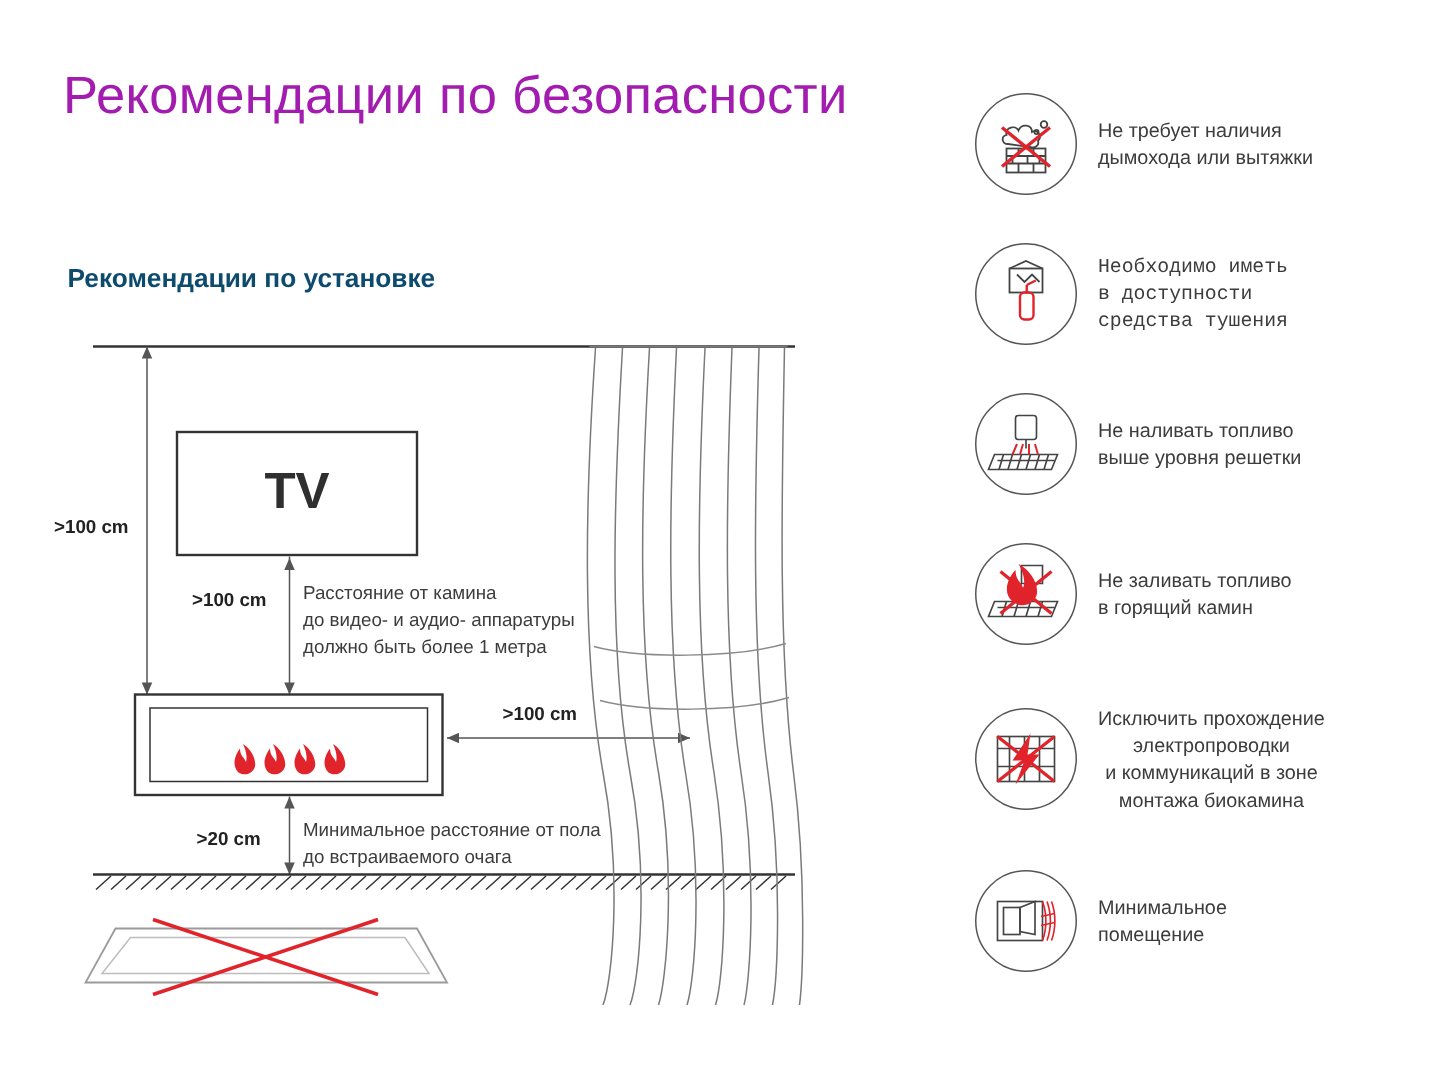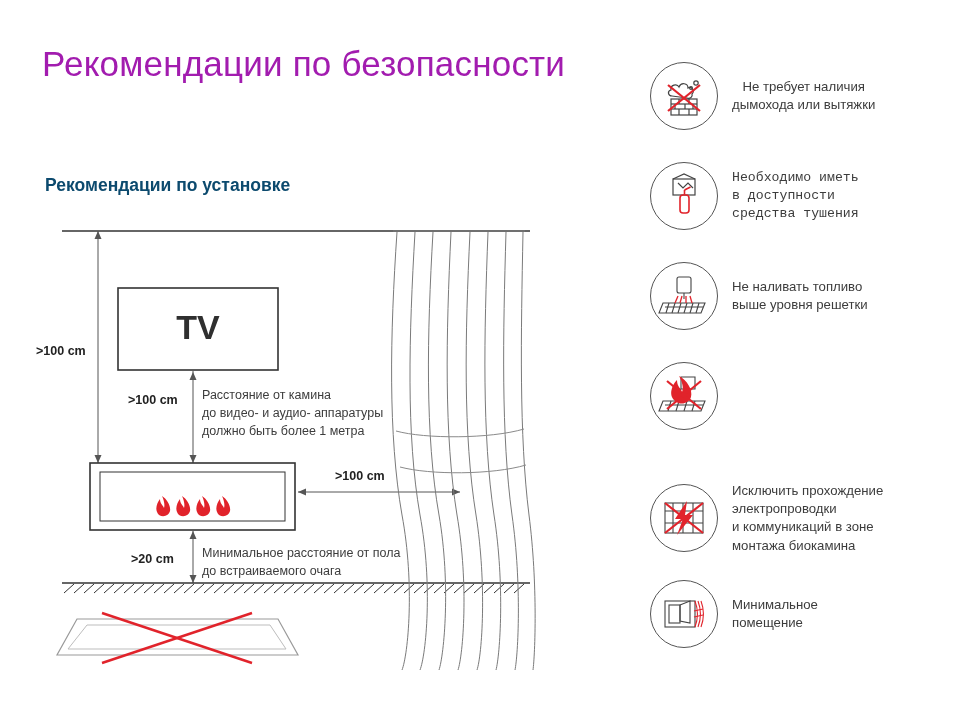--- a/index.html
+++ b/index.html
@@ -216,21 +216,21 @@
     <text class="note-text" x="172" y="202">до видео- и аудио- аппаратуры</text>
     <text class="note-text" x="172" y="220">должно быть более 1 метра</text>
 
     <text class="note-text" x="172" y="342">Минимальное расстояние от пола</text>
     <text class="note-text" x="172" y="360">до встраиваемого очага</text>
   </svg>
 </div>
 
 <div id="icon-list">
 
-  <div class="icon-row" style="top:0px;text-align:center;">
+  <div class="icon-row" style="top:0px;">
     <div class="icon-circle">
       <svg width="66" height="66" viewBox="0 0 66 66">
         <g stroke="#444" stroke-width="1.2" fill="none">
           <rect x="20" y="36" width="26" height="16"></rect>
           <line x1="20" y1="41" x2="46" y2="41"></line>
           <line x1="20" y1="46" x2="46" y2="46"></line>
           <line x1="28" y1="36" x2="28" y2="41"></line>
           <line x1="38" y1="36" x2="38" y2="41"></line>
           <line x1="24" y1="41" x2="24" y2="46"></line>
           <line x1="34" y1="41" x2="34" y2="46"></line>
@@ -311,23 +311,25 @@
           <path d="M30 14 h14 v12 h-14 z"></path>
           <path d="M30 26 l-6 6"></path>
         </g>
         <path d="M24 38 c-7 -6 -3 -16 2 -21 c0 7 4 8 5 12 c2 -4 0 -11 -3 -16 c8 4 14 14 12 21 c-2 6 -10 9 -16 4 z" fill="#e1232b" stroke="none"></path>
         <g stroke="#e1232b" stroke-width="2.2">
           <line x1="16" y1="18" x2="50" y2="46"></line>
           <line x1="50" y1="18" x2="16" y2="46"></line>
         </g>
       </svg>
     </div>
-  </div>
-
-  <div class="icon-row" style="top:420px;">
+    <div class="icon-text">Не заливать топливо
+в горящий камин</div>
+  </div>
+
+  <div class="icon-row" style="top:408px;text-align:center;">
     <div class="icon-circle">
       <svg width="66" height="66" viewBox="0 0 66 66">
         <g stroke="#444" stroke-width="1.1" fill="none">
           <rect x="14" y="18" width="38" height="30"></rect>
           <line x1="14" y1="26" x2="52" y2="26"></line>
           <line x1="22" y1="18" x2="22" y2="48"></line>
           <line x1="32" y1="18" x2="32" y2="48"></line>
           <line x1="42" y1="18" x2="42" y2="48"></line>
           <line x1="14" y1="38" x2="52" y2="38"></line>
         </g>

